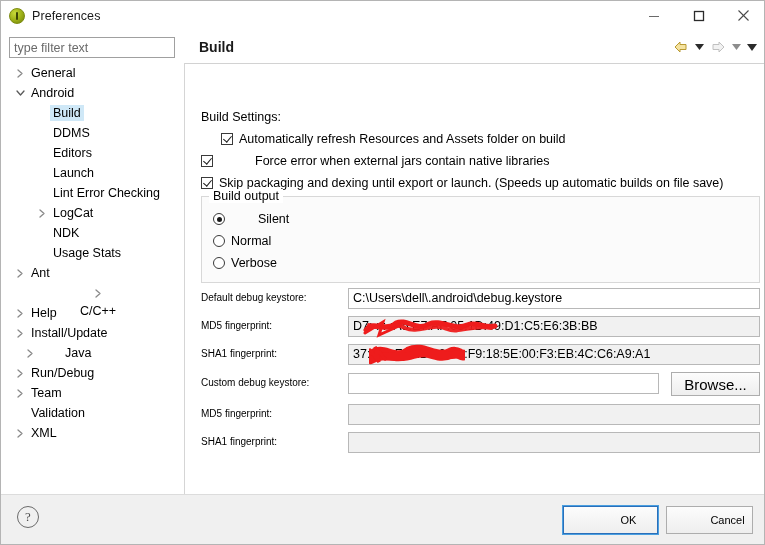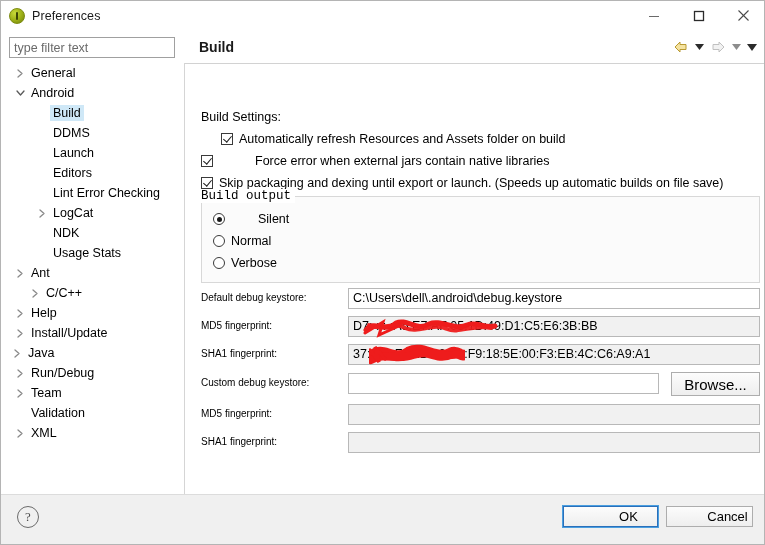--- a/index.html
+++ b/index.html
@@ -262,25 +262,25 @@
     width: 22px; height: 22px;
     border-radius: 50%;
     border: 1.5px solid #6b6b6b;
     box-sizing: border-box;
     display: flex; align-items: center; justify-content: center;
     font-size: 13px; color: #4a4a4a;
     font-family: "Liberation Serif", serif;
   }
   .footer-btn {
     position: absolute; top: 11px;
-    height: 21px;
+    height: 28px;
     box-sizing: border-box;
     border: 1px solid #adadad;
     background: linear-gradient(#fcfcfc, #eeeeee);
-    font-size: 13px;
+    font-size: 11px;
     display: flex; align-items: center; justify-content: center; padding-left: 36px;
   }
   .footer-btn.default {
     border: 1px solid #2a6fba;
     box-shadow: 0 0 0 1px #4a9fe0;
   }
   .sep-line {
     position: absolute;
     left: 184px; top: 496px;
     width: 581px; height: 1px;
@@ -337,28 +337,28 @@
       <div class="tree-item selected" style="padding-left: 32px;">
         <span class="twisty"></span>
         <span class="tree-label">Build</span>
       </div>
       <div class="tree-item" style="padding-left: 32px;">
         <span class="twisty"></span>
         <span class="tree-label">DDMS</span>
       </div>
       <div class="tree-item" style="padding-left: 32px;">
         <span class="twisty"></span>
+        <span class="tree-label">Editors</span>
+      </div>
+      <div class="tree-item" style="padding-left: 32px;">
+        <span class="twisty"></span>
         <span class="tree-label">Launch</span>
       </div>
       <div class="tree-item" style="padding-left: 32px;">
         <span class="twisty"></span>
-        <span class="tree-label">Editors</span>
-      </div>
-      <div class="tree-item" style="padding-left: 32px;">
-        <span class="twisty"></span>
         <span class="tree-label">Lint Error Checking</span>
       </div>
       <div class="tree-item" style="padding-left: 32px;">
         <span class="twisty">
           <svg width="8" height="9" viewBox="0 0 8 9">
             <path d="M2 1 L6 4.5 L2 8" fill="none" stroke="#8a8a8a" stroke-width="1.3" stroke-linecap="round" stroke-linejoin="round"></path>
           </svg>
         </span>
         <span class="tree-label">LogCat</span>
       </div>
@@ -371,21 +371,21 @@
         <span class="tree-label">Usage Stats</span>
       </div>
       <div class="tree-item" style="padding-left: 10px;">
         <span class="twisty">
           <svg width="8" height="9" viewBox="0 0 8 9">
             <path d="M2 1 L6 4.5 L2 8" fill="none" stroke="#8a8a8a" stroke-width="1.3" stroke-linecap="round" stroke-linejoin="round"></path>
           </svg>
         </span>
         <span class="tree-label">Ant</span>
       </div>
-      <div class="tree-item" style="padding-left: 25px;">
+      <div class="tree-item" style="padding-left: 10px; flex-direction: column;">
         <span class="twisty">
           <svg width="8" height="9" viewBox="0 0 8 9">
             <path d="M2 1 L6 4.5 L2 8" fill="none" stroke="#8a8a8a" stroke-width="1.3" stroke-linecap="round" stroke-linejoin="round"></path>
           </svg>
         </span>
         <span class="tree-label">C/C++</span>
       </div>
       <div class="tree-item" style="padding-left: 10px;">
         <span class="twisty">
           <svg width="8" height="9" viewBox="0 0 8 9">
@@ -395,21 +395,21 @@
         <span class="tree-label">Help</span>
       </div>
       <div class="tree-item" style="padding-left: 10px;">
         <span class="twisty">
           <svg width="8" height="9" viewBox="0 0 8 9">
             <path d="M2 1 L6 4.5 L2 8" fill="none" stroke="#8a8a8a" stroke-width="1.3" stroke-linecap="round" stroke-linejoin="round"></path>
           </svg>
         </span>
         <span class="tree-label">Install/Update</span>
       </div>
-      <div class="tree-item" style="padding-left: 7px;">
+      <div class="tree-item" style="padding-left: 20px; gap: 24px;">
         <span class="twisty">
           <svg width="8" height="9" viewBox="0 0 8 9">
             <path d="M2 1 L6 4.5 L2 8" fill="none" stroke="#8a8a8a" stroke-width="1.3" stroke-linecap="round" stroke-linejoin="round"></path>
           </svg>
         </span>
         <span class="tree-label">Java</span>
       </div>
       <div class="tree-item" style="padding-left: 10px;">
         <span class="twisty">
           <svg width="8" height="9" viewBox="0 0 8 9">
@@ -484,21 +484,21 @@
       <div class="chk-row" style="left:16px; top:90px;gap:36px;">
         <span class="chk checked"></span>
         <span>Force error when external jars contain native libraries</span>
       </div>
       <div class="chk-row" style="left:16px; top:112px;">
         <span class="chk checked"></span>
         <span>Skip packaging and dexing until export or launch. (Speeds up automatic builds on file save)</span>
       </div>
 
       <div class="groupbox" style="left:16px; top:132px; width:559px; height:87px;"></div>
-      <div class="group-title" style="left:12px; top:125px;font-family:Liberation Mono, monospace;">Build output</div>
+      <div class="group-title" style="left:24px; top:125px;">Build output</div>
 
       <div class="radio-row" style="left:28px; top:148px;gap:27px;">
         <span class="radio selected"></span>
         <span>Silent</span>
       </div>
       <div class="radio-row" style="left:28px; top:170px;">
         <span class="radio"></span>
         <span>Normal</span>
       </div>
       <div class="radio-row" style="left:28px; top:192px;">

